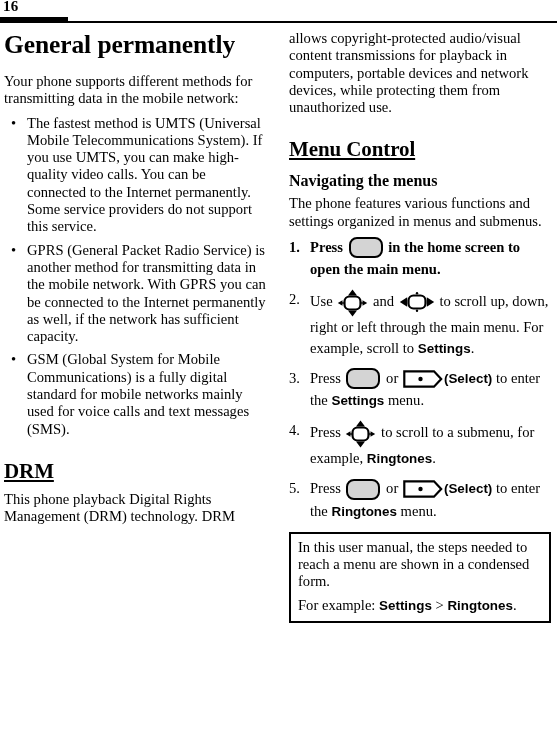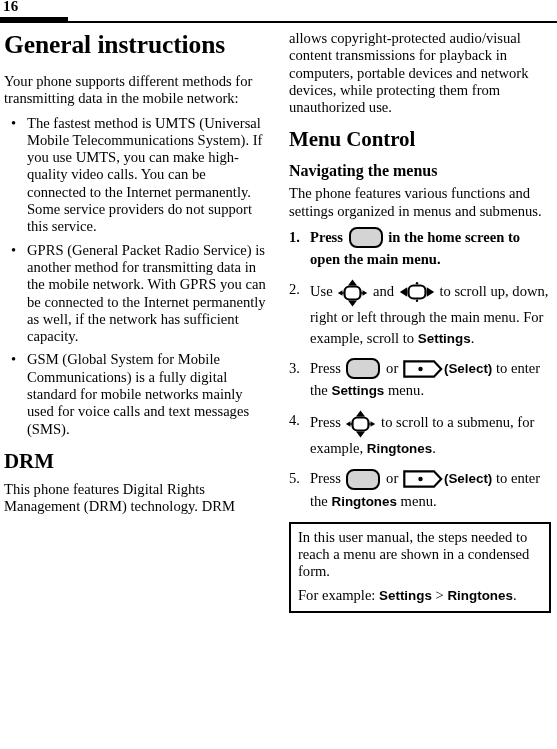--- a/index.html
+++ b/index.html
@@ -76,21 +76,21 @@
     letter-spacing: -0.1px;
   }
   h2.section {
     font-family: "Liberation Serif", "DejaVu Serif", serif;
     font-weight: bold;
     font-size: 21px;
     line-height: 25px;
     margin: 0 0 7px 0;
     letter-spacing: -0.1px;
   }
-  h2.section.spaced-top { margin-top: 11px; }
+  h2.section.spaced-top { margin-top: 21px; text-decoration: underline; }
   h3.subsection {
     font-family: Liberation Serif, serif;
     font-weight: bold;
     font-size: 16px;
     line-height: 19px;
     margin: 9px 0 5px 0;
   }
 
   
   p.body {
@@ -205,21 +205,21 @@
 <div class="page">
 
   <div class="header">
     <div class="folio">16</div>
     <div class="rule-thin"></div>
     <div class="rule-thick"></div>
   </div>
 
   <div class="col col-left">
 
-    <h1 class="chapter">General instructions</h1>
+    <h1 class="chapter">General permanently</h1>
 
 
     <p class="body">Your phone supports different methods for transmitting data in the mobile network:</p>
 
     <ul class="bullets">
       <li>
         <span class="bullet-dot">•</span>
         <span>The fastest method is UMTS (Universal Mobile Telecommunications System). If you use UMTS, you can make high-quality video calls. You can be connected to the Internet permanently. Some service providers do not support this service.</span>
       </li>
       <li>
@@ -228,21 +228,21 @@
       </li>
       <li>
         <span class="bullet-dot">•</span>
         <span>GSM (Global System for Mobile Communications) is a fully digital standard for mobile networks mainly used for voice calls and text messages (SMS).</span>
       </li>
     </ul>
 
 
     <h2 class="section spaced-top">DRM</h2>
 
-    <p class="body">This phone features Digital Rights Management (DRM) technology. DRM</p>
+    <p class="body">This phone playback Digital Rights Management (DRM) technology. DRM</p>
 
   </div>
 
   <div class="col col-right">
 
     <p class="body">allows copyright-protected audio/visual content transmissions for playback in computers, portable devices and network devices, while protecting them from unauthorized use.</p>
 
     <h2 class="section spaced-top">Menu Control</h2>
 
     <h3 class="subsection">Navigating the menus</h3>

